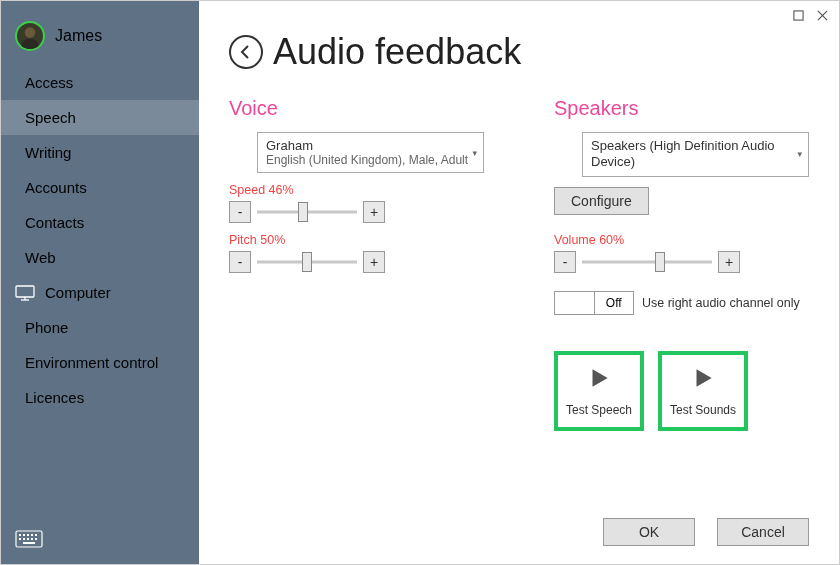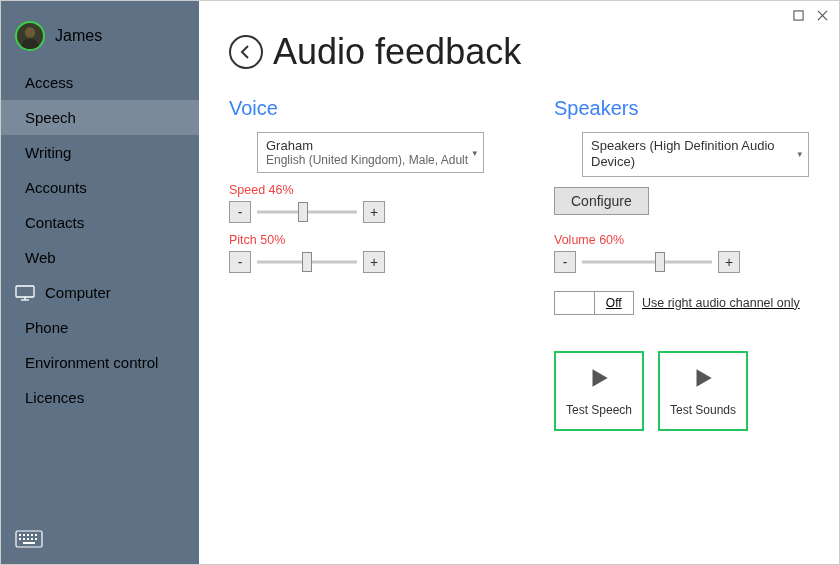--- a/index.html
+++ b/index.html
@@ -41,21 +41,21 @@
   }
   .page-header { display: flex; align-items: center; gap: 10px; margin-bottom: 24px; text-align: center; }
   .back-btn {
     width: 34px; height: 34px; border: 2px solid #333; border-radius: 50%;
     display: flex; align-items: center; justify-content: center; cursor: pointer;
   }
   .back-btn svg { width: 16px; height: 16px; }
   .page-title { font-size: 36px; font-weight: 300; color: #222; }
   .columns { display: flex; gap: 70px; }
   .col { flex: 1; min-width: 0; }
-  .section-title { font-size: 20px; font-weight: 400; color: #3b82f6; margin-bottom: 12px; }
+  .section-title { font-size: 20px; font-weight: 400; color: #ec4899; margin-bottom: 12px; }
   .dropdown {
     border: 1px solid #aaa; padding: 5px 8px; font-size: 13px; color: #333;
     position: relative; cursor: pointer; min-height: 40px; display: flex; flex-direction: column; justify-content: center;
     margin-bottom: 10px;
     margin-left: 28px;
   }
   .dropdown .primary { font-size: 13px; color: #333; }
   .dropdown .secondary { font-size: 12px; color: #666; line-height: 1.2; }
   .dropdown::after {
     content: "▾"; position: absolute; right: 6px; top: 50%; transform: translateY(-50%);
@@ -76,31 +76,31 @@
   .thumb {
     position: absolute; width: 10px; height: 20px; background: #e9e9e9; border: 1px solid #888;
     top: 1px; cursor: pointer;
   }
   .track-wide { flex: 0 0 130px; }
   .btn {
     background: #e2e2e2; border: 1px solid #999; padding: 5px 16px; font-size: 14px;
     cursor: pointer; color: #333;
   }
   .configure-row { margin-bottom: 18px; }
-  .toggle-row { display: flex; align-items: center; gap: 8px; margin-top: 18px; text-decoration: underline; }
+  .toggle-row { display: flex; align-items: center; gap: 8px; margin-top: 18px; }
   .toggle {
     width: 80px; height: 24px; border: 1px solid #999; display: flex; cursor: pointer;
     position: relative; background: #fff;
   }
   .toggle .half { flex: 1; display: flex; align-items: center; justify-content: center; font-size: 12px; }
   .toggle .half.off { border-left: 1px solid #999; }
   .toggle-label { font-size: 12.5px; color: #333; }
   .test-row { display: flex; gap: 14px; margin-top: 36px; }
   .test-btn {
-    width: 90px; height: 80px; border: 2px solid #22c55e; background: #fff;
+    width: 90px; height: 80px; border: 4px solid #22c55e; background: #fff;
     display: flex; flex-direction: column; align-items: center; justify-content: center;
     gap: 8px; cursor: pointer;
   }
   .test-btn .play { color: #555; }
   .test-btn .tlabel { font-size: 12px; color: #333; }
   .bottom-bar {
     position: absolute; bottom: 18px; right: 30px; display: flex; gap: 22px;
   }
   .bottom-bar .btn { width: 92px; text-align: center; }
 </style>
@@ -280,15 +280,19 @@
                   <polygon points="6,4 20,12 6,20" fill="#555"></polygon>
                 </svg>
             </span>
             <span class="tlabel">Test Sounds</span>
           </div>
         </div>
       </div>
 
     </div>
 
+    <div class="bottom-bar">
+      <button class="btn">OK</button>
+      <button class="btn">Cancel</button>
+    </div>
   </main>
 
 </div>
 
 </body></html>

